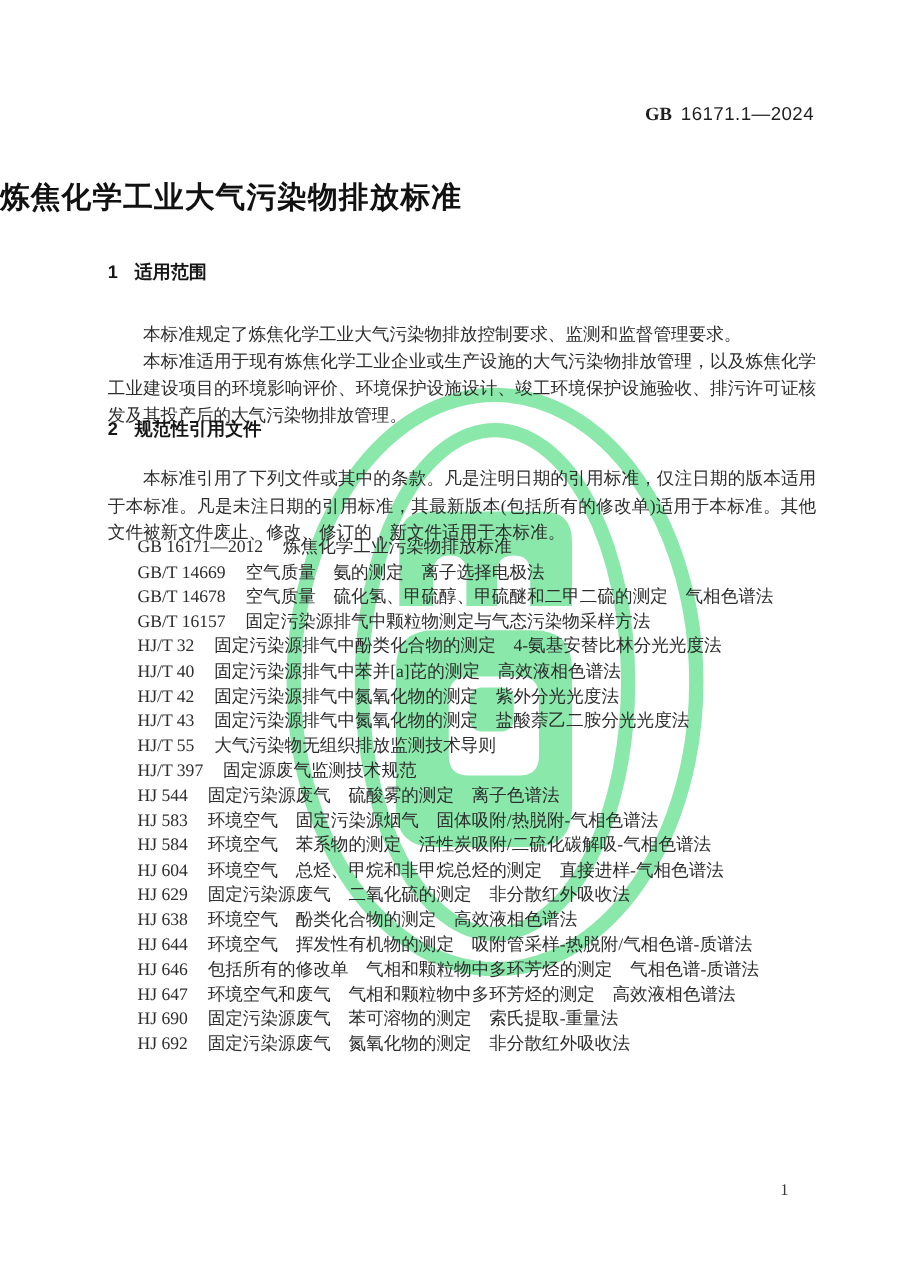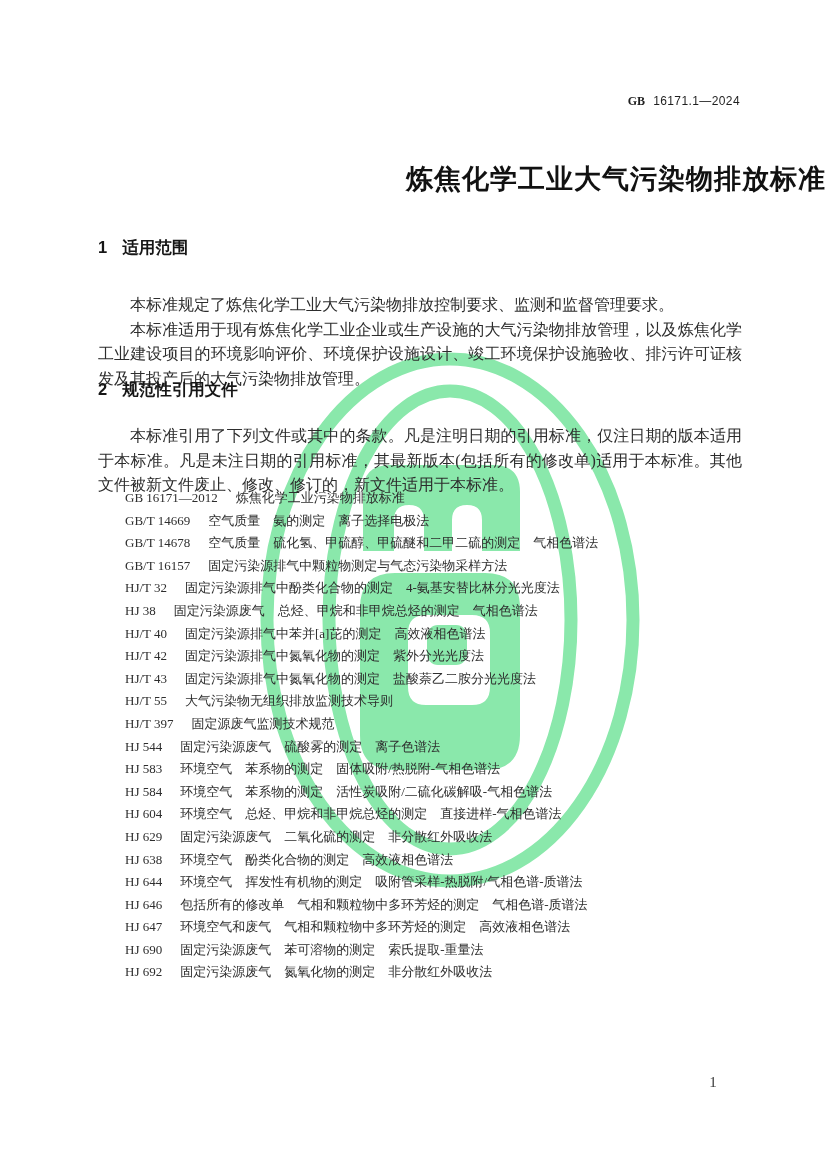--- a/index.html
+++ b/index.html
@@ -10,27 +10,27 @@
     font-family:"Liberation Serif", serif;
     color:#2d2d2d;
   }
   :root { --wm:#8AE8AB; }
 
   .watermark { position:absolute; left:0; top:0; z-index:0; }
   .layer { position:absolute; z-index:1; }
 
   .doc-code {
     top:94px; right:86px;
-    font-size:12px; color:#1f1f1f; white-space:nowrap;
+    font-size:17px; color:#1f1f1f; white-space:nowrap;
   }
   .doc-code .gb { font-weight:bold; font-family:"Liberation Serif", serif; margin-right:8px; }
   .doc-code .num { font-family:"Liberation Sans", sans-serif; letter-spacing:.4px; }
 
   .title {
-    top:161px; left:0; width:826px; text-align:right;
+    top:161px; left:0; width:826px; text-align:left;
     font-family:"Liberation Sans", sans-serif;
     font-size:27px; font-weight:bold; color:#111;
     letter-spacing:1px;
   }
 
   .sec-h {
     left:98px; white-space:nowrap;
     font-family:Liberation Sans, sans-serif;
     font-size:16.5px; font-weight:bold; color:#161616;
   }
@@ -40,21 +40,21 @@
 
   .paras {
     left:98px; width:644px;
     font-size:16px; line-height:24.7px;
     text-align:justify; color:#2d2d2d;margin-top:12px;
   }
   #sec1-paras { top:281px; }
   #sec2-intro { top:412px; }
   .paras p { text-indent:32px; margin:0; }
 
-  .refs { left:98px; top:487px; width:680px; font-size:13px; color:#2d2d2d; }
+  .refs { left:98px; top:487px; width:680px; font-size:16px; color:#2d2d2d; }
   .ref-row { height:22.6px; line-height:22.6px; padding-left:27px; white-space:nowrap; }
   .ref-code { margin-right:18px; }
 
   .page-num {
     top:1074px; left:700px; width:26px; text-align:center;
     font-size:15px; color:#3a3a3a;
   }
 </style>
 </head>
 <body>
@@ -98,28 +98,27 @@
 <div class="layer paras" id="sec2-intro">
   <p>本标准引用了下列文件或其中的条款。凡是注明日期的引用标准，仅注日期的版本适用于本标准。凡是未注日期的引用标准，其最新版本(包括所有的修改单)适用于本标准。其他文件被新文件废止、修改、修订的，新文件适用于本标准。</p>
 </div>
 
 <div class="layer refs">
   <div class="ref-row"><span class="ref-code">GB 16171—2012</span><span class="ref-title">炼焦化学工业污染物排放标准</span></div>
   <div class="ref-row"><span class="ref-code">GB/T 14669</span><span class="ref-title">空气质量　氨的测定　离子选择电极法</span></div>
   <div class="ref-row"><span class="ref-code">GB/T 14678</span><span class="ref-title">空气质量　硫化氢、甲硫醇、甲硫醚和二甲二硫的测定　气相色谱法</span></div>
   <div class="ref-row"><span class="ref-code">GB/T 16157</span><span class="ref-title">固定污染源排气中颗粒物测定与气态污染物采样方法</span></div>
   <div class="ref-row"><span class="ref-code">HJ/T 32</span><span class="ref-title">固定污染源排气中酚类化合物的测定　4-氨基安替比林分光光度法</span></div>
-  <div class="ref-row"><span class="ref-code">HJ 38</span><span class="ref-title">固定污染源废气　总烃、甲烷和非甲烷总烃的测定　气相色谱法</span></div>
   <div class="ref-row"><span class="ref-code">HJ/T 40</span><span class="ref-title">固定污染源排气中苯并[a]芘的测定　高效液相色谱法</span></div>
   <div class="ref-row"><span class="ref-code">HJ/T 42</span><span class="ref-title">固定污染源排气中氮氧化物的测定　紫外分光光度法</span></div>
   <div class="ref-row"><span class="ref-code">HJ/T 43</span><span class="ref-title">固定污染源排气中氮氧化物的测定　盐酸萘乙二胺分光光度法</span></div>
   <div class="ref-row"><span class="ref-code">HJ/T 55</span><span class="ref-title">大气污染物无组织排放监测技术导则</span></div>
   <div class="ref-row"><span class="ref-code">HJ/T 397</span><span class="ref-title">固定源废气监测技术规范</span></div>
   <div class="ref-row"><span class="ref-code">HJ 544</span><span class="ref-title">固定污染源废气　硫酸雾的测定　离子色谱法</span></div>
-  <div class="ref-row"><span class="ref-code">HJ 583</span><span class="ref-title">环境空气　苯系物的测定　固体吸附/热脱附-气相色谱法</span></div>
+  <div class="ref-row"><span class="ref-code">HJ 583</span><span class="ref-title">环境空气　固定污染源烟气　固体吸附/热脱附-气相色谱法</span></div>
   <div class="ref-row"><span class="ref-code">HJ 584</span><span class="ref-title">环境空气　苯系物的测定　活性炭吸附/二硫化碳解吸-气相色谱法</span></div>
   <div class="ref-row"><span class="ref-code">HJ 604</span><span class="ref-title">环境空气　总烃、甲烷和非甲烷总烃的测定　直接进样-气相色谱法</span></div>
   <div class="ref-row"><span class="ref-code">HJ 629</span><span class="ref-title">固定污染源废气　二氧化硫的测定　非分散红外吸收法</span></div>
   <div class="ref-row"><span class="ref-code">HJ 638</span><span class="ref-title">环境空气　酚类化合物的测定　高效液相色谱法</span></div>
   <div class="ref-row"><span class="ref-code">HJ 644</span><span class="ref-title">环境空气　挥发性有机物的测定　吸附管采样-热脱附/气相色谱-质谱法</span></div>
   <div class="ref-row"><span class="ref-code">HJ 646</span><span class="ref-title">包括所有的修改单　气相和颗粒物中多环芳烃的测定　气相色谱-质谱法</span></div>
   <div class="ref-row"><span class="ref-code">HJ 647</span><span class="ref-title">环境空气和废气　气相和颗粒物中多环芳烃的测定　高效液相色谱法</span></div>
   <div class="ref-row"><span class="ref-code">HJ 690</span><span class="ref-title">固定污染源废气　苯可溶物的测定　索氏提取-重量法</span></div>
   <div class="ref-row"><span class="ref-code">HJ 692</span><span class="ref-title">固定污染源废气　氮氧化物的测定　非分散红外吸收法</span></div>
 </div>

